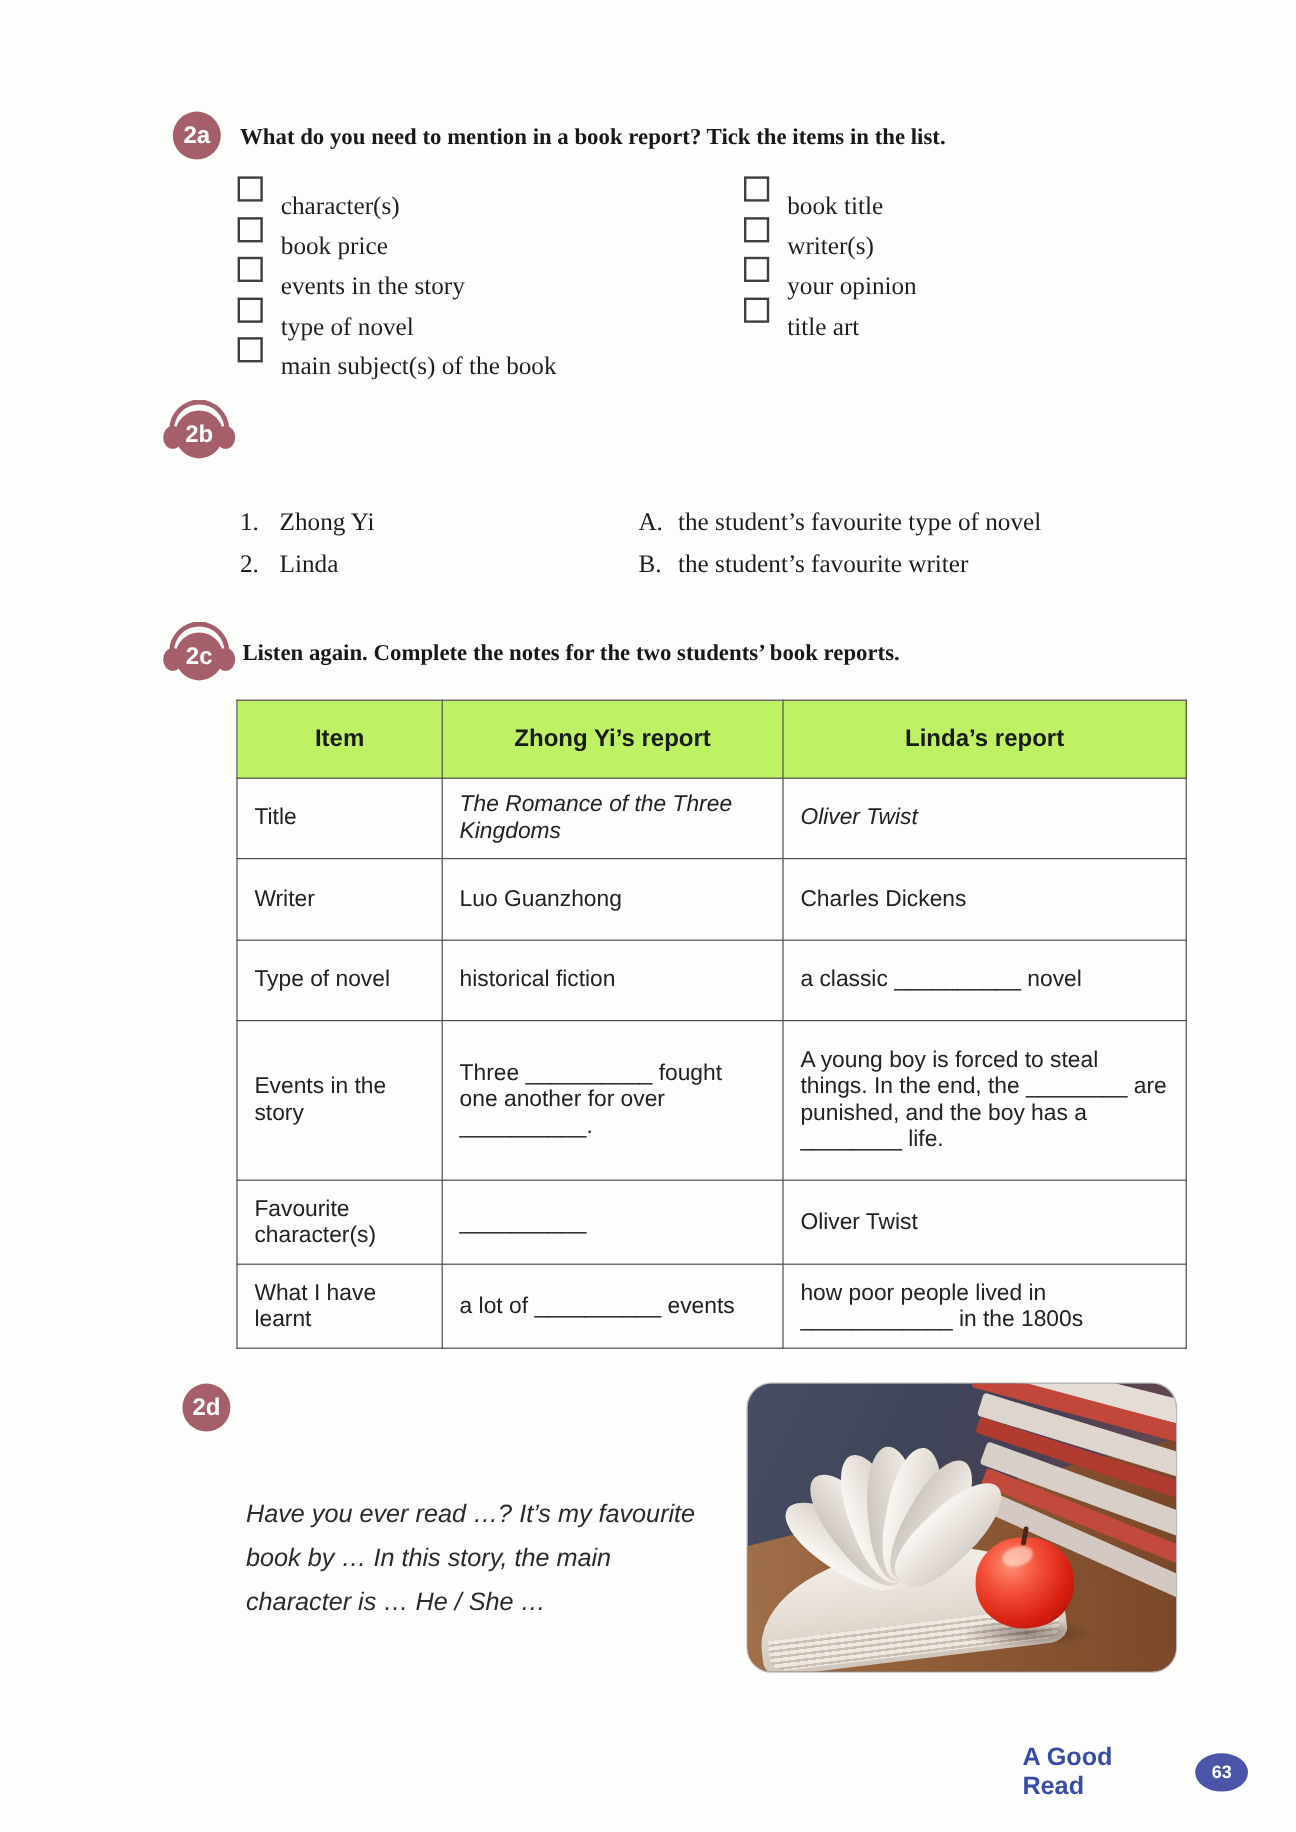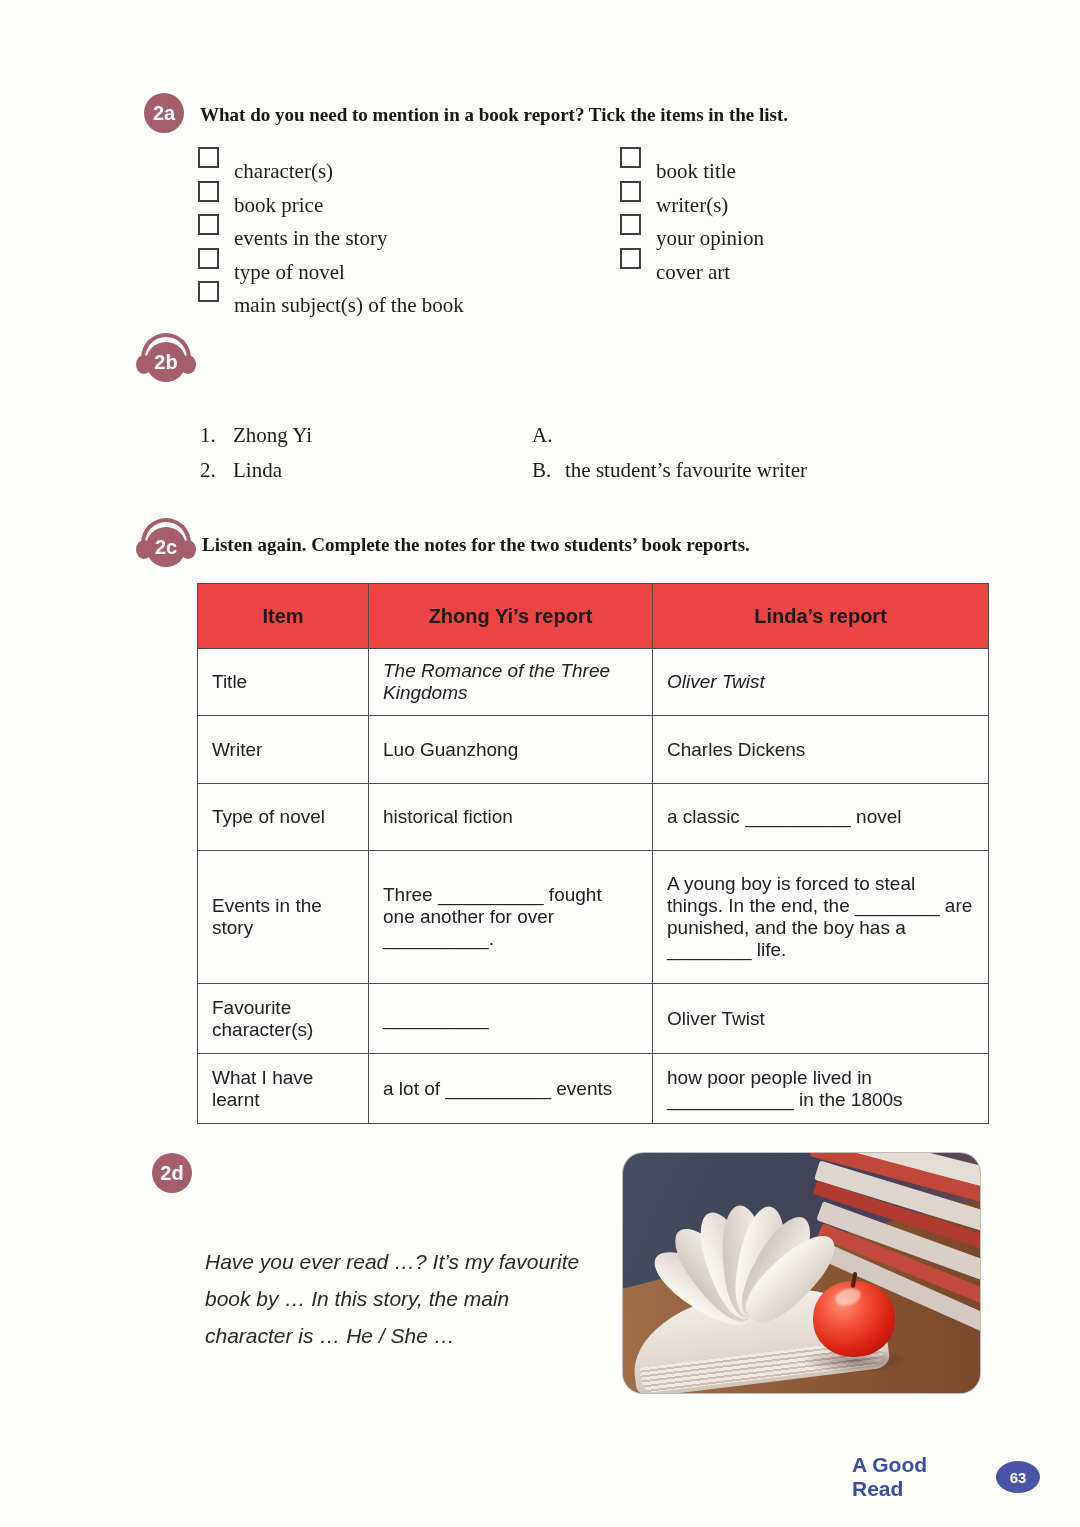--- a/index.html
+++ b/index.html
@@ -29,21 +29,21 @@
 
   
   .matchcol{position:absolute;display:flex;flex-direction:column;}
   .matchrow{display:flex;height:35px;align-items:center;font-size:21px;}
   .matchrow .mkey{width:33px;flex:0 0 auto;}
 
   
   table.notes{position:absolute;left:197px;top:583px;width:791px;border-collapse:collapse;
     font-family:"Liberation Sans",sans-serif;font-size:19px;color:#222;table-layout:fixed;}
   table.notes th,table.notes td{border:1.6px solid #4c4c4c;padding:8px 14px;vertical-align:middle;text-align:left;}
-  table.notes th{background:#ef4444;font-size:20px;font-weight:bold;text-align:center;height:48px;color:#1b1b1b;}
+  table.notes th{background:#bef264;font-size:20px;font-weight:bold;text-align:center;height:48px;color:#1b1b1b;}
   table.notes td.itemcell{width:171px;}
   table.notes .italic{font-style:italic;}
   tr.r-title{height:67px;} tr.r-writer{height:68px;} tr.r-type{height:67px;}
   tr.r-events{height:133px;} tr.r-fav{height:70px;} tr.r-learnt{height:70px;}
 
   
   .example{position:absolute;left:205px;top:1243px;width:380px;
     font-family:"Liberation Sans",sans-serif;font-style:italic;font-size:21px;line-height:37px;color:#2a2a28;}
 
   
@@ -129,21 +129,21 @@
     <div class="checkrow">
       <span class="checkbox"></span>
       <span class="checklabel">writer(s)</span>
     </div>
     <div class="checkrow">
       <span class="checkbox"></span>
       <span class="checklabel">your opinion</span>
     </div>
     <div class="checkrow">
       <span class="checkbox"></span>
-      <span class="checklabel">cover art</span>
+      <span class="checklabel">title art</span>
     </div>
   </div>
 
   <div class="badge-wrap audio" style="left:146px;top:342px;">
     <span class="band"></span>
     <span class="pad left"></span>
     <span class="pad right"></span>
     <div class="badge">2b</div>
   </div>
 
@@ -153,20 +153,21 @@
       <span>Zhong Yi</span>
     </div>
     <div class="matchrow">
       <span class="mkey">2.</span>
       <span>Linda</span>
     </div>
   </div>
   <div class="matchcol" style="left:532px;top:418px;">
     <div class="matchrow">
       <span class="mkey">A.</span>
+      <span>the student’s favourite type of novel</span>
     </div>
     <div class="matchrow">
       <span class="mkey">B.</span>
       <span>the student’s favourite writer</span>
     </div>
   </div>
 
   <div class="badge-wrap audio" style="left:146px;top:527px;">
     <span class="band"></span>
     <span class="pad left"></span>

